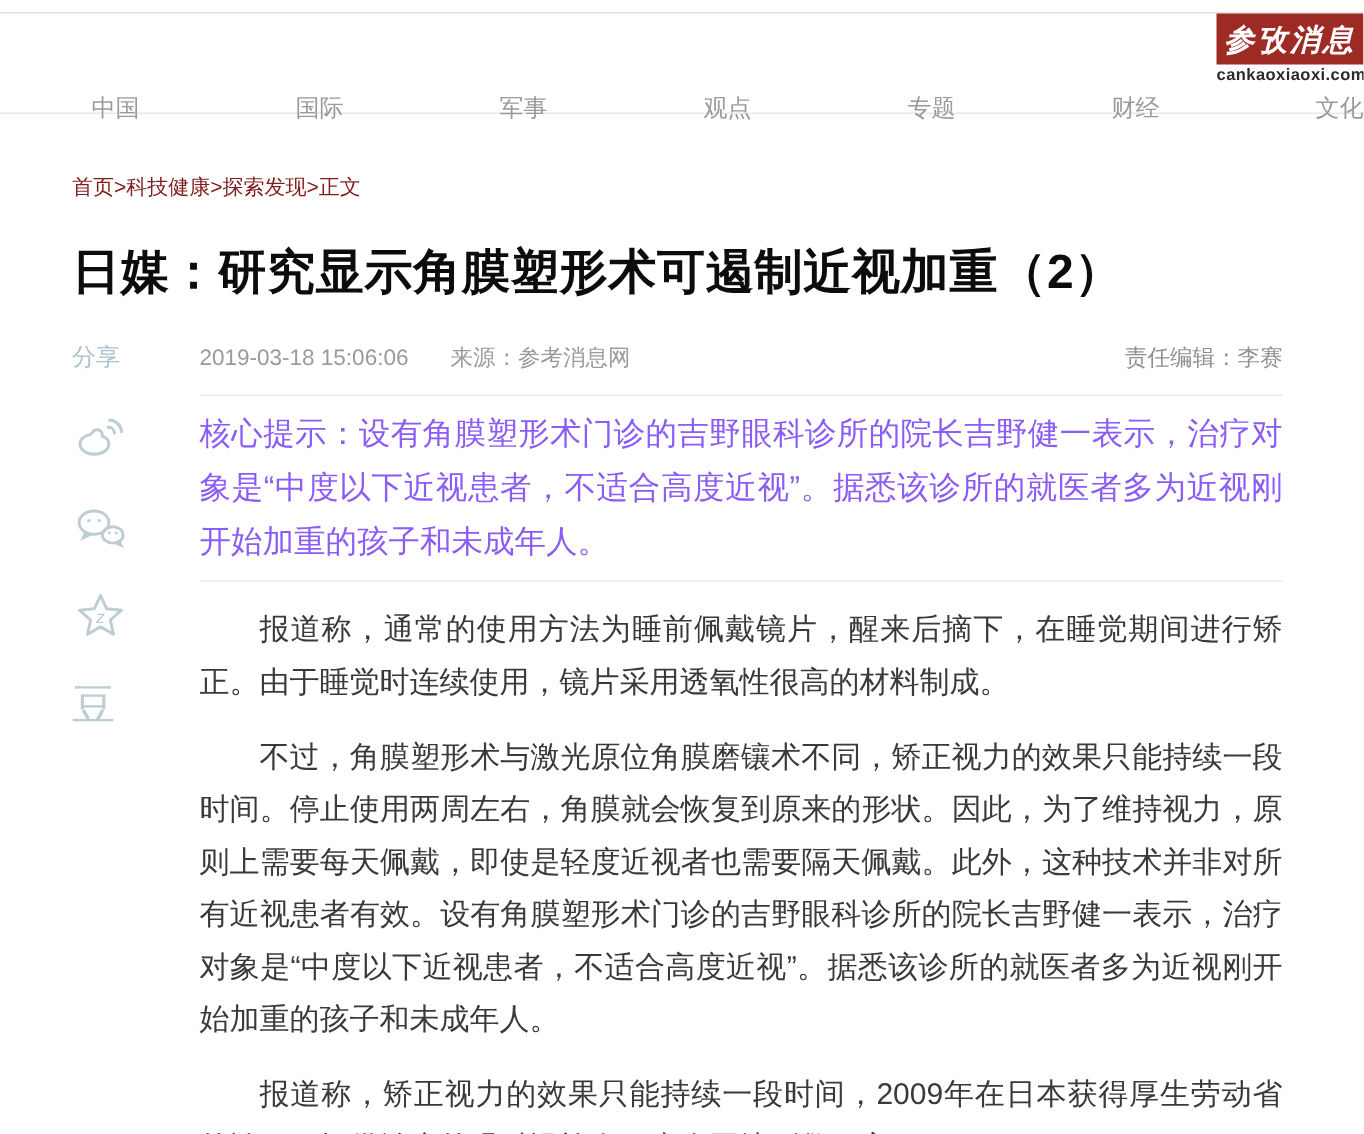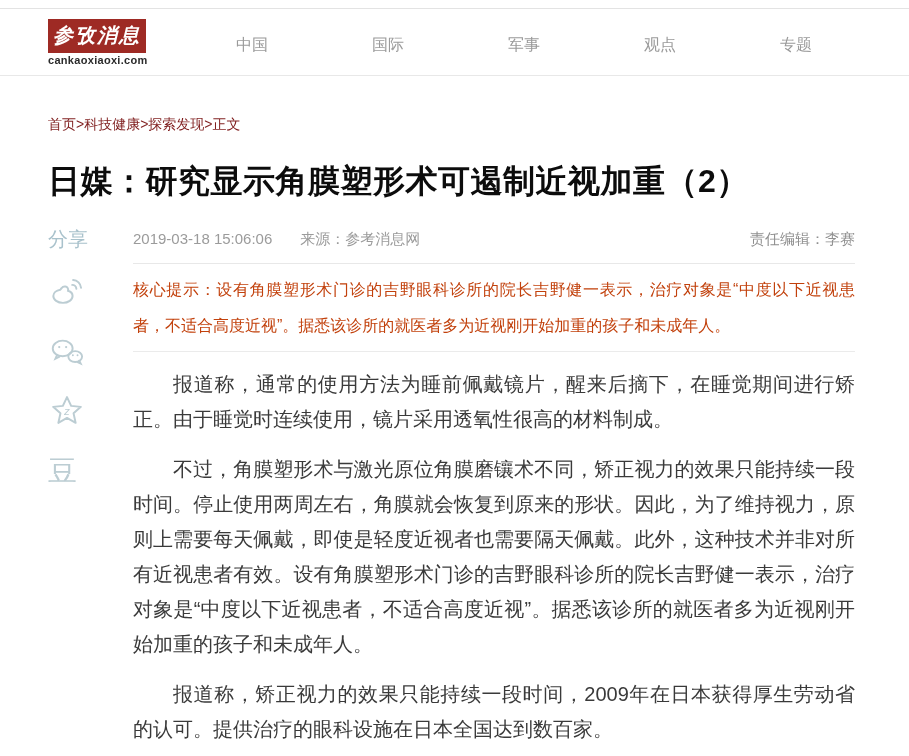--- a/index.html
+++ b/index.html
@@ -10,22 +10,23 @@
     overflow: hidden;
   }
   .page { width: 909px; height: 756px; background: #fff; }
 
   
   .top-rule { height: 9px; border-bottom: 1px solid #e3e3e3; }
   header {
     height: 67px;
     border-bottom: 1px solid #e8e8e8;
     display: flex;
-    align-items: center;
+    align-items: flex-end;
     padding-left: 48px;
+    flex-direction: column;
   }
   .logo { cursor: pointer; width: 98px; }
   .logo-box {
     width: 98px; height: 34px;
     background: #9e2a24;
     color: #fff;
     font-size: 20px; font-weight: bold; font-style: italic;
     display: flex; align-items: center; justify-content: center;
     letter-spacing: 2px;
   }
@@ -57,21 +58,21 @@
     color: #0c0c0c; font-weight: bold;
     letter-spacing: 0.5px;
     white-space: nowrap;
   }
 
   .article-wrap { position: relative; margin-top: 26px; padding-left: 85px; }
 
   
   .share-col { position: absolute; left: 0; top: 0; width: 70px; }
   .share-label {
-    font-size: 20px; color: #a9c2cc; line-height: 20px;
+    font-size: 16px; color: #a9c2cc; line-height: 20px;
   }
   .share-icon {
     display: block; width: 38px; height: 36px;
     margin-top: 24px; cursor: pointer;
     color: #bccdd3;
   }
   .share-icon svg { width: 38px; height: 36px; display: block; }
   .share-icon.douban {
     font-size: 29px; line-height: 36px; color: #bccdd3;
     text-align: left; width: 38px;
@@ -81,22 +82,22 @@
   .article-body { width: 722px; }
   .meta-row {
     display: flex; align-items: center;
     font-size: 15px; color: #9b9b9b; line-height: 20px; justify-content: flex-end;
   }
   .meta-row .source { margin-left: 28px; }
   .meta-row .editor { margin-left: auto; color: #8f8f8f; }
   .divider { border-bottom: 1px solid #e8e8e8; margin-top: 14px; }
   .hint {
     padding-top: 8px;
-    font-size: 16px; line-height: 36px;
-    color: #c2410c;
+    font-size: 21px; line-height: 36px;
+    color: #8b5cf6;
     text-align: justify;
   }
   .divider2 { border-bottom: 1px solid #ebebeb; margin-top: 7px; }
   .para {
     margin-top: 15px;
     font-size: 20px; line-height: 35px;
     color: #3a3a3a;
     text-indent: 2em;
     text-align: justify;
   }

